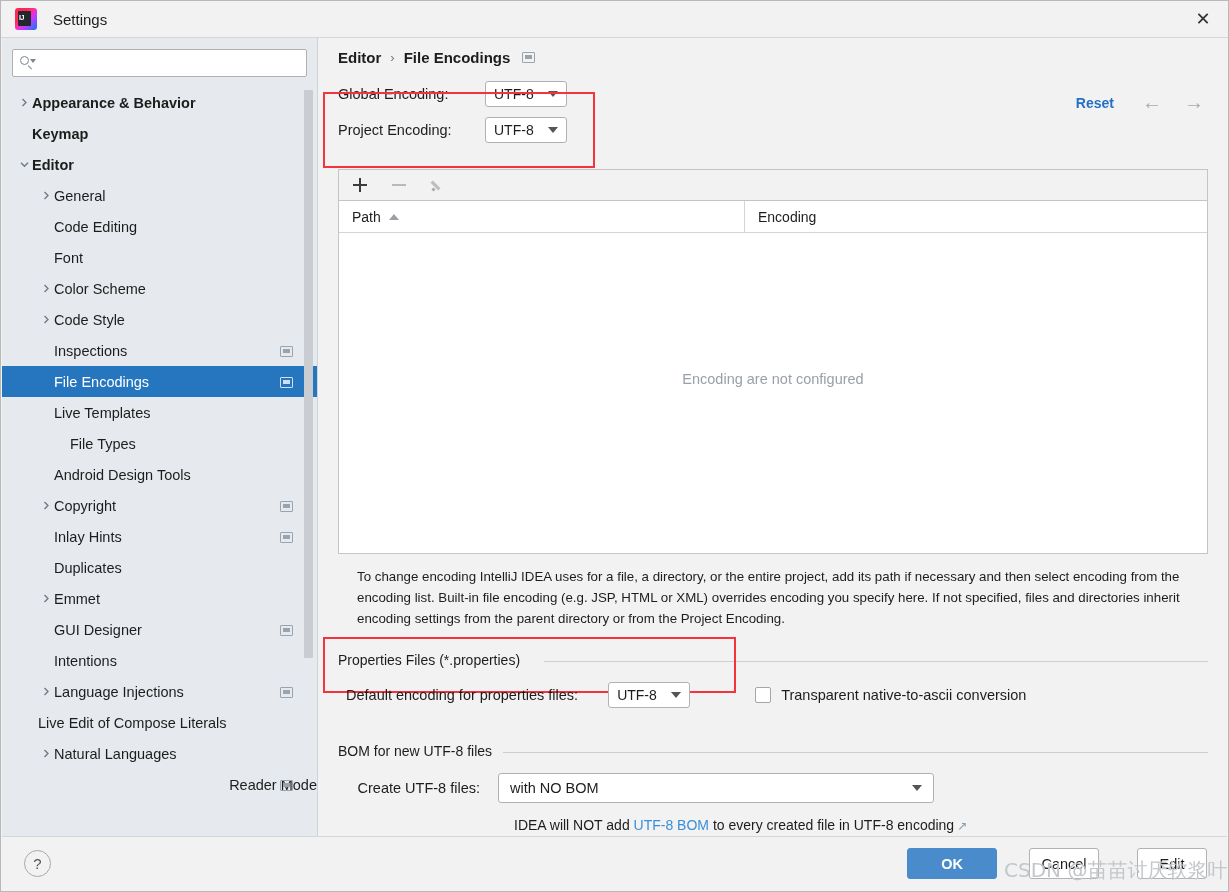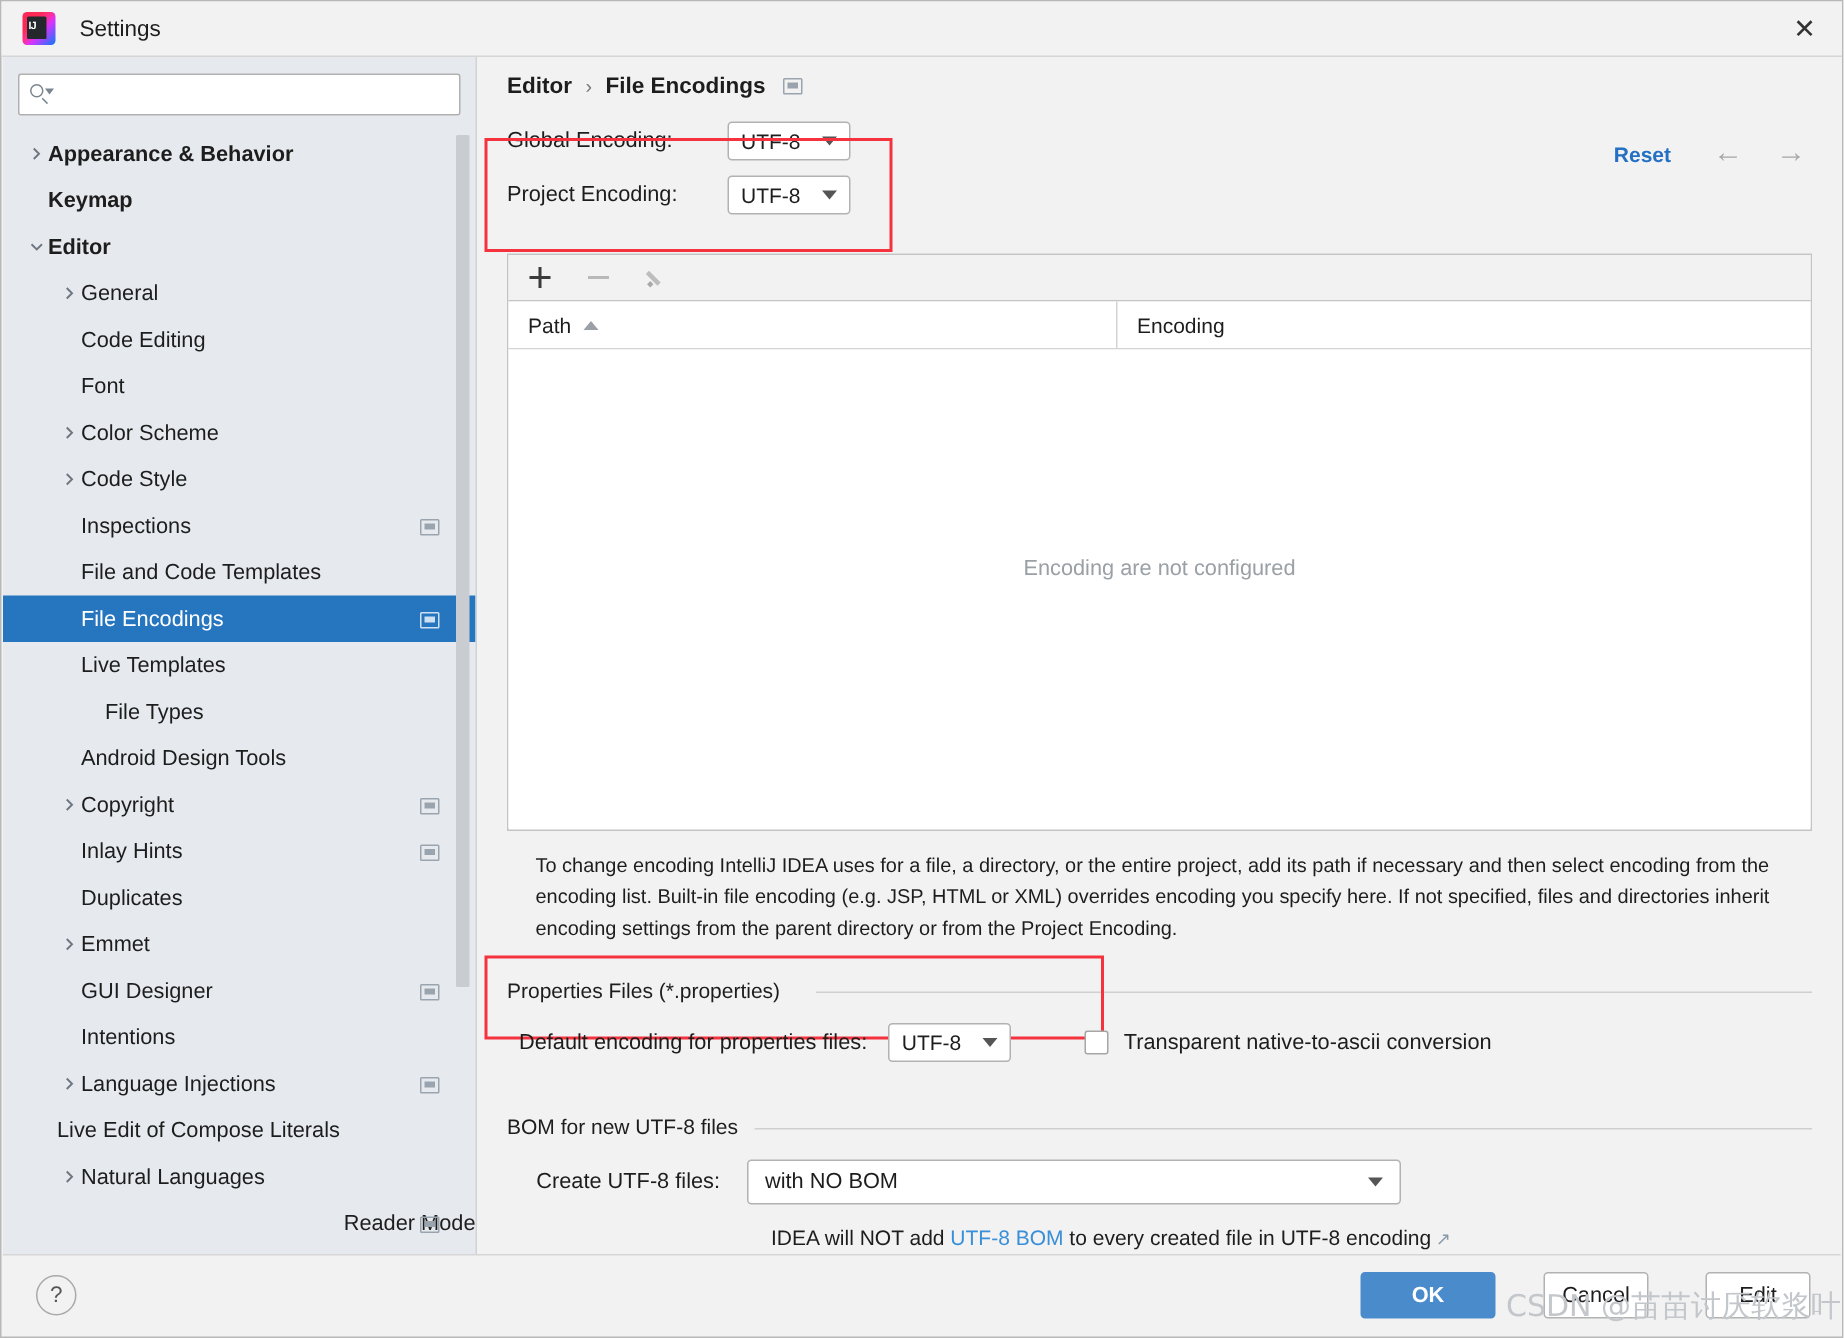--- a/index.html
+++ b/index.html
@@ -230,21 +230,21 @@
   .group-rule {
     position: absolute; right: 19px; height: 1px; background: #cfcfcf;
   }
   #props-title { top: 614px; }
   #props-rule { left: 225px; top: 623px; }
   #bom-title { top: 705px; }
   #bom-rule { left: 184px; top: 714px; }
 
   .props-row {
     position: absolute; left: 27px; top: 644px;
-    display: flex; align-items: center; gap: 14px;
+    display: flex; align-items: center; gap: 30px;
   }
   .props-label { font-size: 14.5px; color: #1d1d1d; }
   .checkbox-wrap { display: flex; align-items: center; gap: 10px; margin-left: 35px; }
   .checkbox {
     width: 16px; height: 16px; background: #ffffff;
     border: 1px solid #a6a6a6; border-radius: 2px;
   }
   .checkbox-label { font-size: 14.5px; color: #1d1d1d; }
 
   .bom-row {
@@ -371,24 +371,20 @@
               <path d="M2.5 1 L6 4.5 L2.5 8" fill="none" stroke="currentColor" stroke-width="1.3"></path>
             </svg>
           </span>
           <span class="tree-label">Code Style</span>
         </div>
         <div class="tree-item" style="padding-left: 36px;">
           <span class="arrow"></span>
           <span class="tree-label">Inspections</span>
           <span class="panel-icon"></span>
         </div>
-        <div class="tree-item" style="padding-left: 36px;">
-          <span class="arrow"></span>
-          <span class="tree-label">File and Code Templates</span>
-        </div>
         <div class="tree-item selected" style="padding-left: 36px;">
           <span class="arrow"></span>
           <span class="tree-label">File Encodings</span>
           <span class="panel-icon"></span>
         </div>
         <div class="tree-item" style="padding-left: 36px;">
           <span class="arrow"></span>
           <span class="tree-label">Live Templates</span>
         </div>
         <div class="tree-item" style="padding-left: 52px;">

